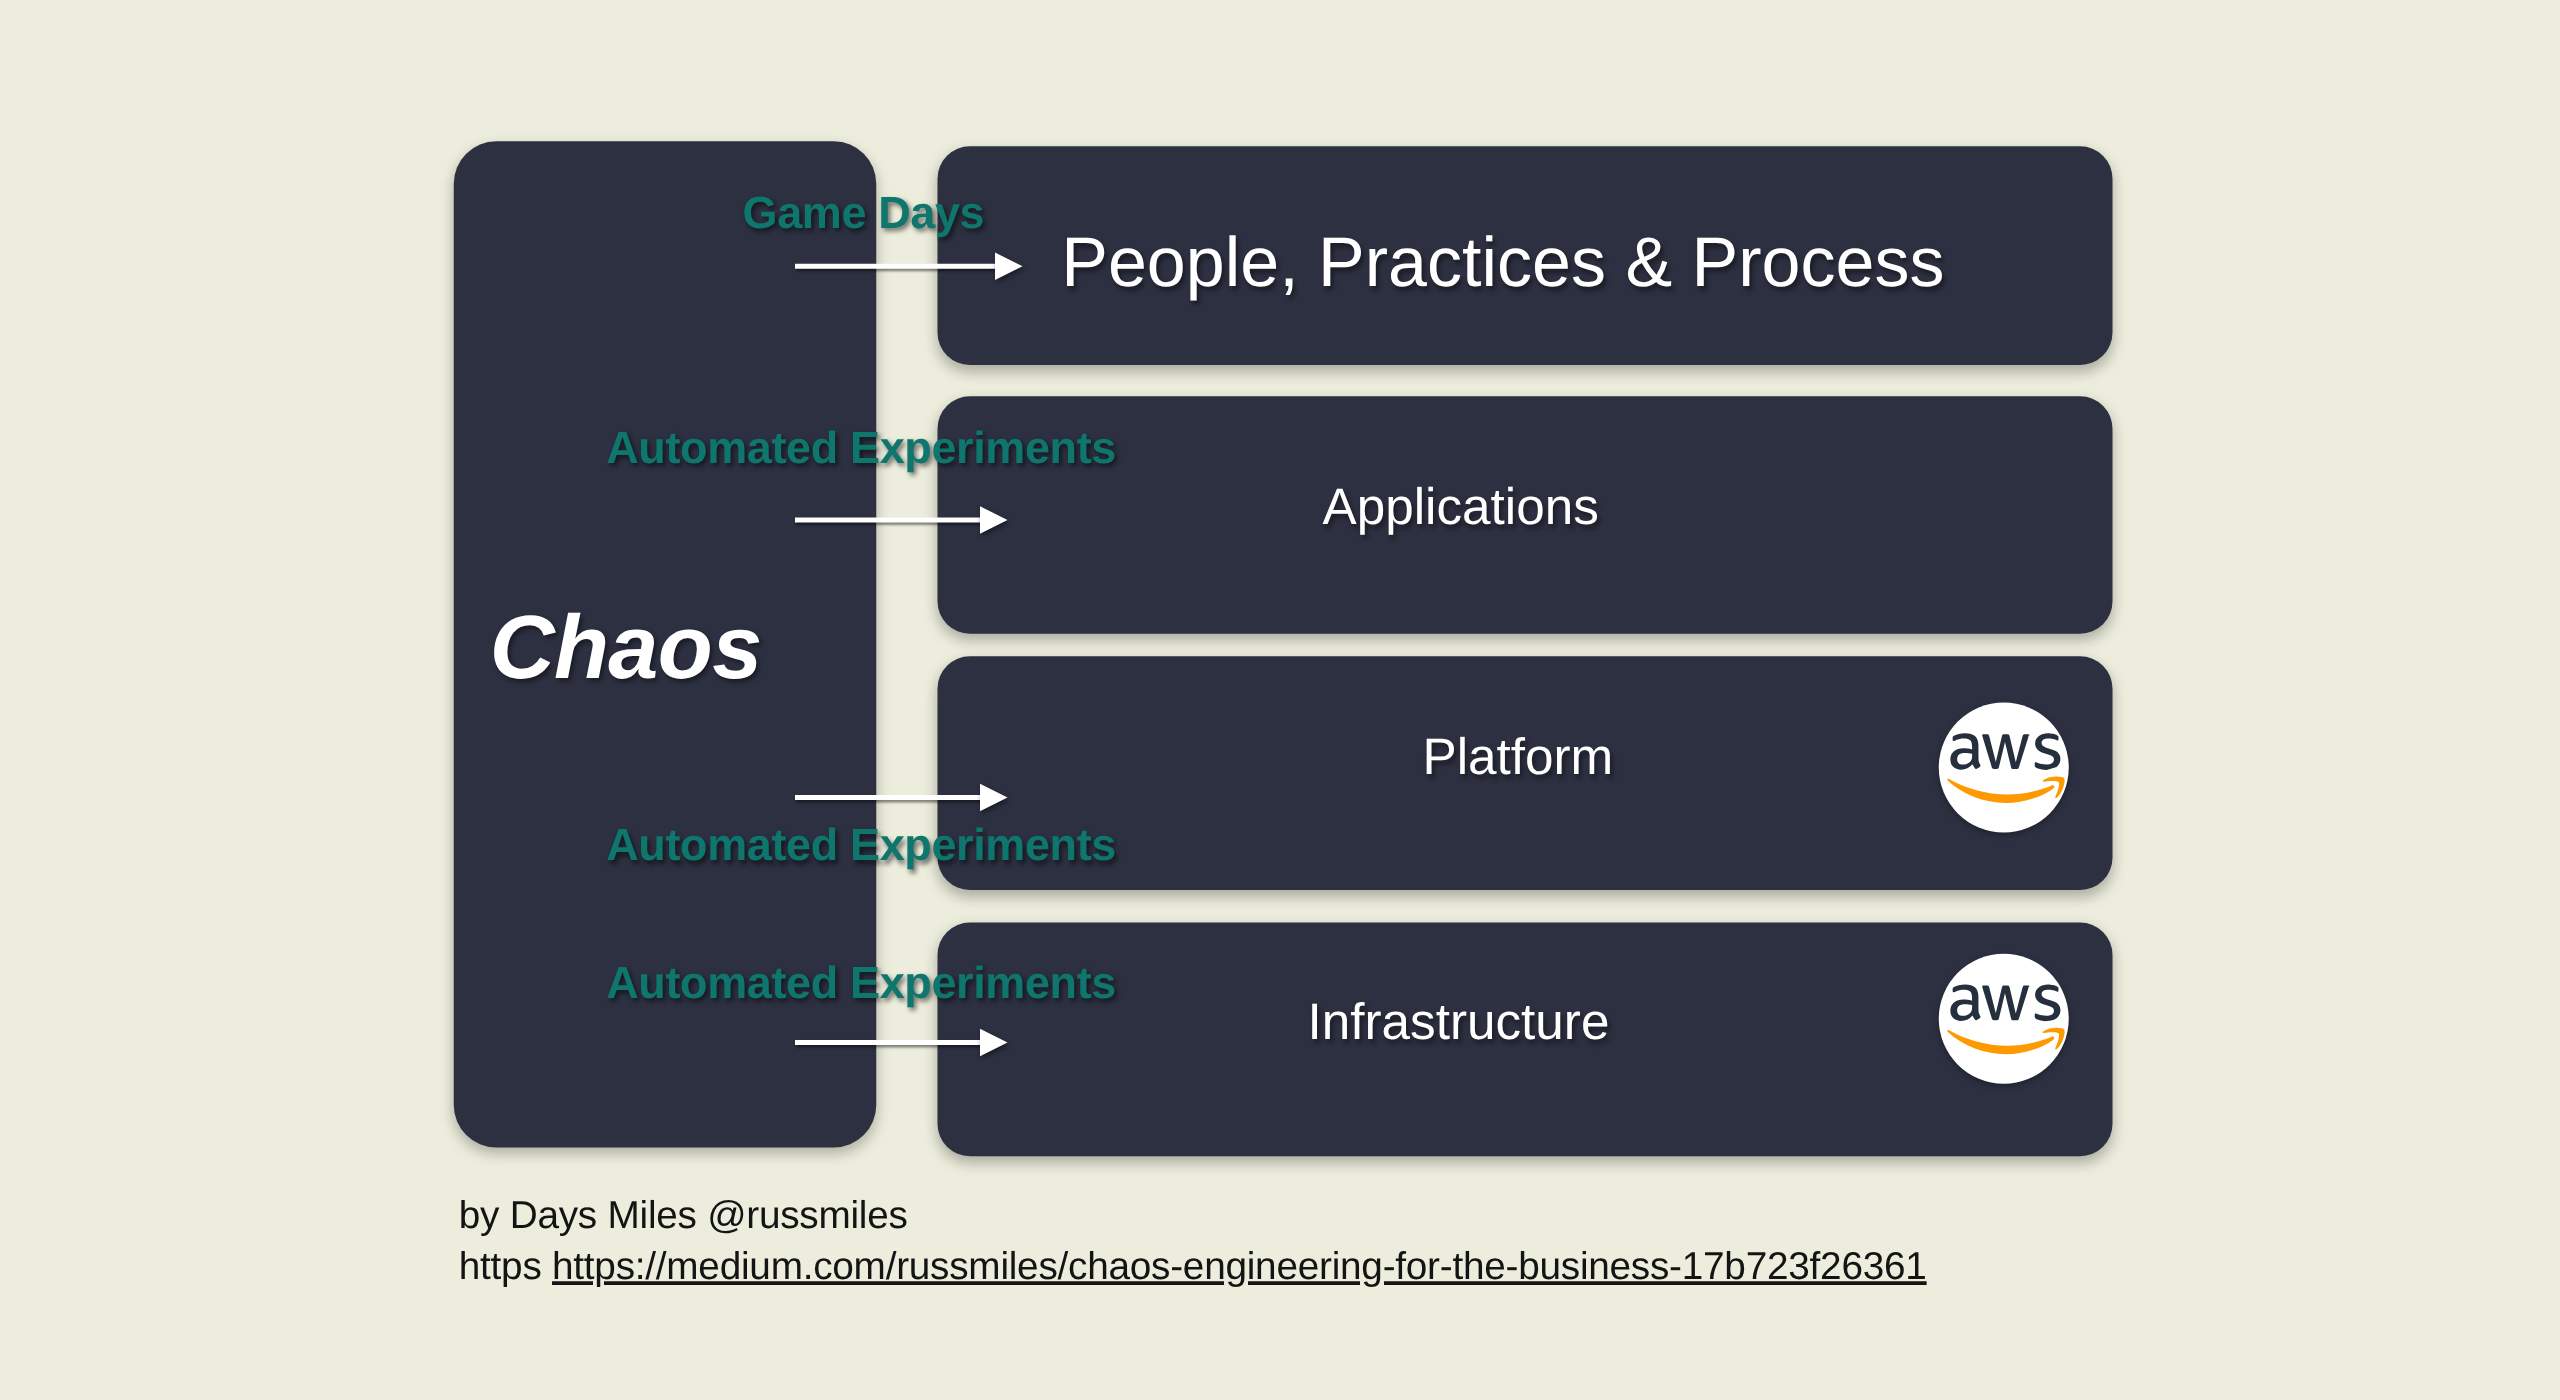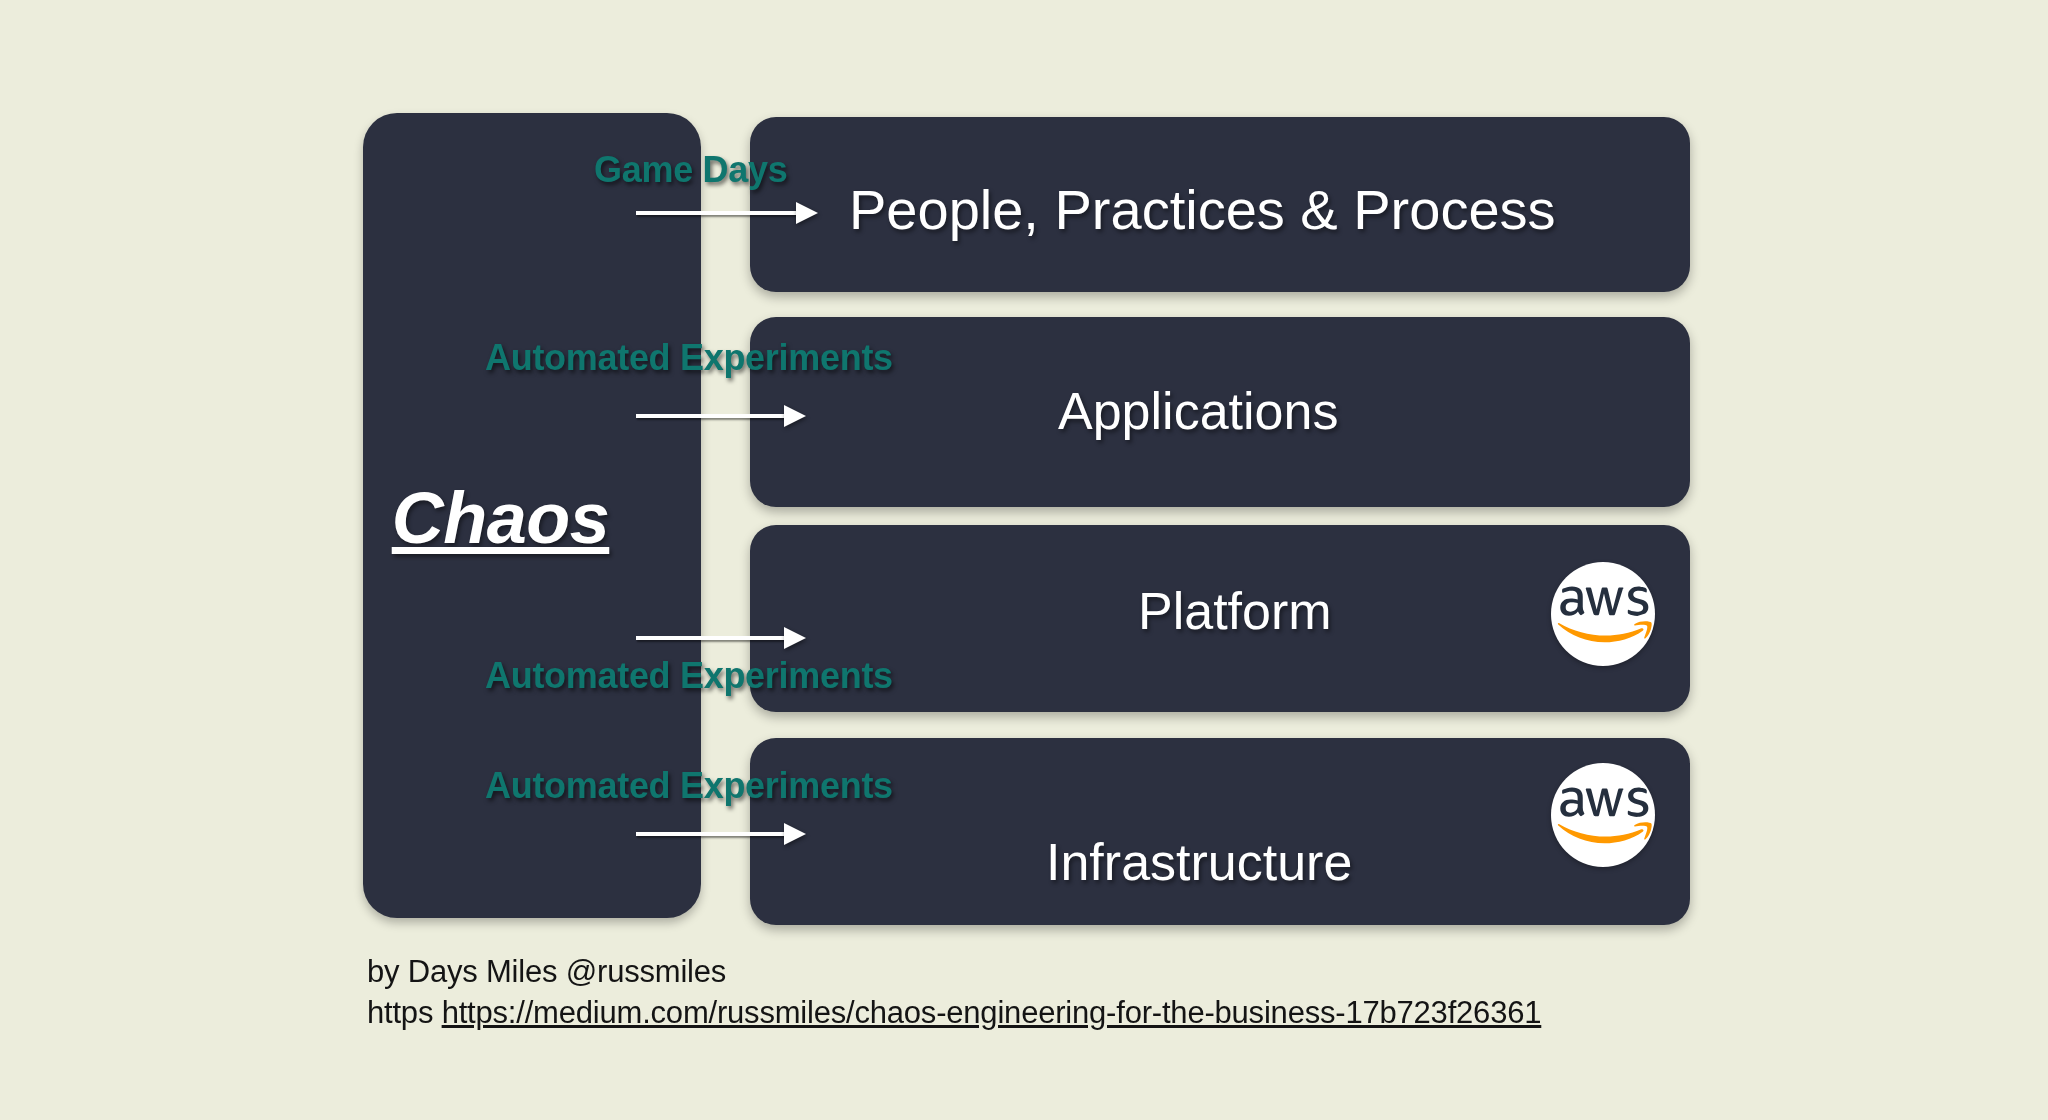--- a/index.html
+++ b/index.html
@@ -33,51 +33,50 @@
     top: 482px;
     width: 275px;
     text-align: center;
     color: #ffffff;
     font-size: 72px;
     font-weight: bold;
     font-style: italic;
     letter-spacing: -0.5px;
     text-shadow: 2px 3px 4px rgba(0,0,0,0.45);
     line-height: 1;
-    text-decoration: underline;
   }
 
   
   .layer-panel {
     position: absolute;
     left: 750px;
     width: 940px;
     background: #2c3040;
     border-radius: 26px;
     box-shadow: 0 5px 11px rgba(0,0,0,0.28);
   }
   .layer-title {
     position: absolute;
     color: #ffffff;
-    font-size: 52px;
+    font-size: 41px;
     font-weight: normal;
     white-space: nowrap;
     text-shadow: 2px 3px 4px rgba(0,0,0,0.45);
     line-height: 1;
   }
 
   #panel-people   { top: 117px; height: 175px; }
   #panel-apps     { top: 317px; height: 190px; }
   #panel-platform { top: 525px; height: 187px; }
   #panel-infra    { top: 738px; height: 187px; }
 
   #title-people   { left: 849px; top: 182px; font-size: 56px; }
   #title-apps     { left: 1058px; top: 385px; }
   #title-platform { left: 1138px; top: 585px; }
-  #title-infra    { left: 1046px; top: 836px; }
+  #title-infra    { left: 1046px; top: 797px; }
 
   
   .flow-label {
     position: absolute;
     color: #0f766e;
     font-size: 36px;
     font-weight: bold;
     white-space: nowrap;
     text-shadow: 2px 3px 4px rgba(0,0,0,0.55);
     line-height: 1;

